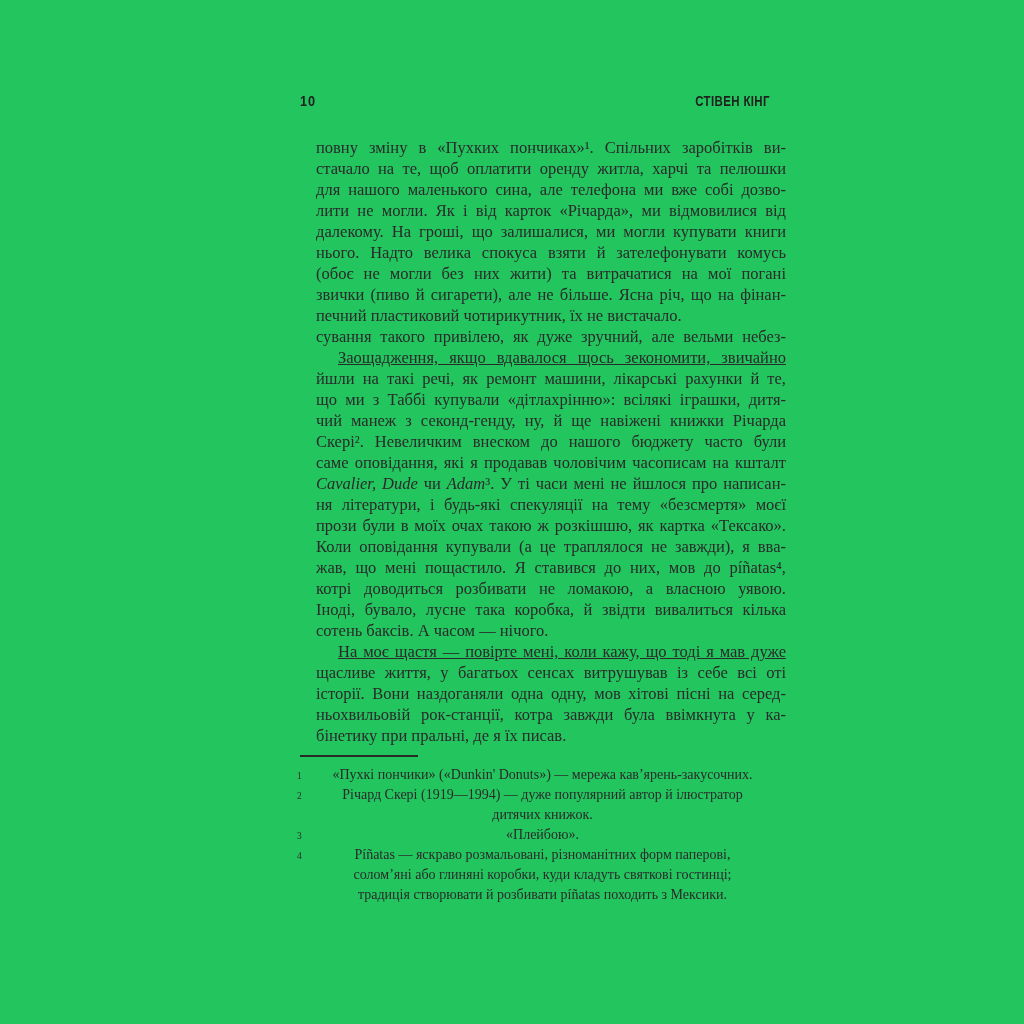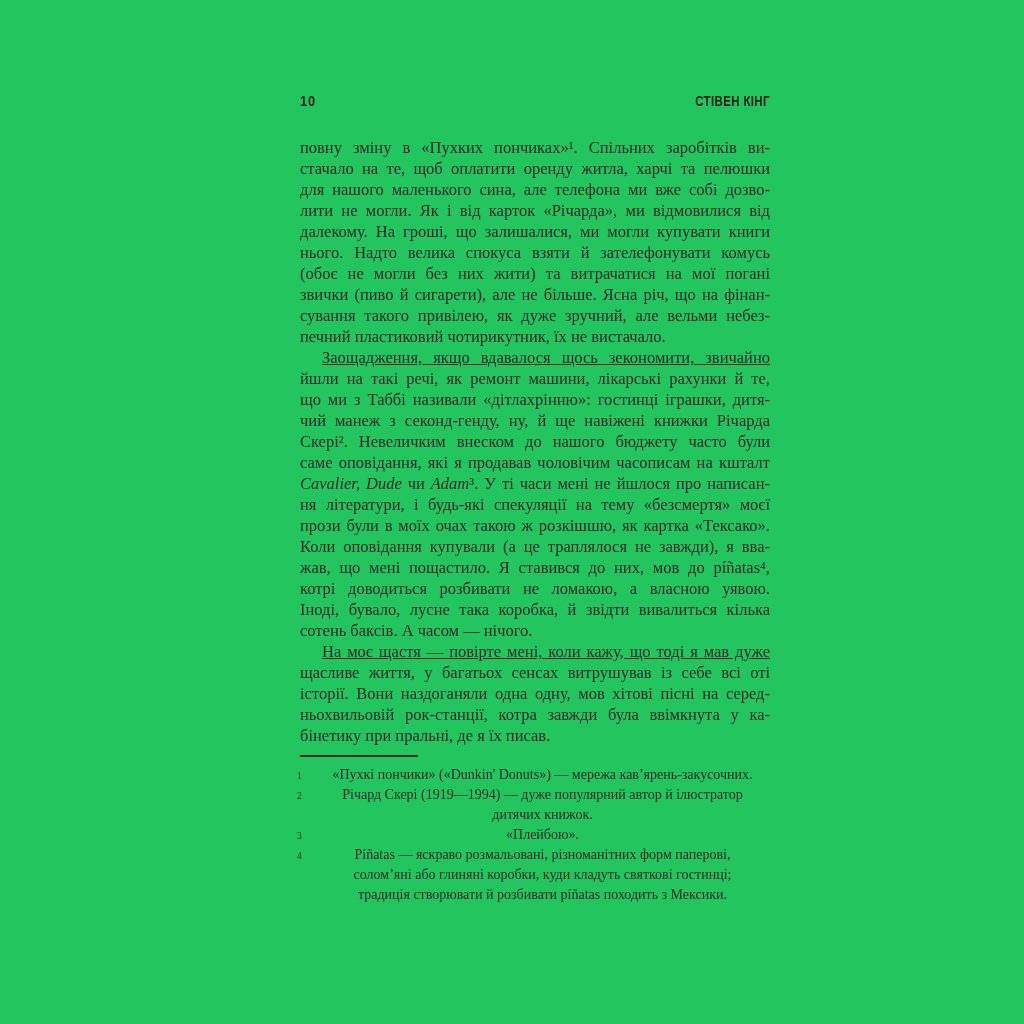--- a/index.html
+++ b/index.html
@@ -42,21 +42,21 @@
     font-family: "Liberation Sans", "DejaVu Sans", sans-serif;
     font-weight: 700;
     font-size: 15.5px;
     letter-spacing: 0.5px;
     transform: scaleX(0.74);
     transform-origin: right center;
     white-space: nowrap;
   }
   .body-text {
     position: absolute;
-    left: 300px;
+    left: 316px;
     top: 137px;
     width: 470px;
     color: #2a2a2a;
     font-size: 16.5px;
   }
   .line {
     height: 21px;
     line-height: 21px;
     overflow: hidden;
     white-space: nowrap;
@@ -117,27 +117,27 @@
   <div class="body-text">
       <div>
         <div class="line j">повну зміну в «Пухких пончиках»¹. Спільних заробітків ви-</div>
         <div class="line j">стачало на те, щоб оплатити оренду житла, харчі та пелюшки</div>
         <div class="line j">для нашого маленького сина, але телефона ми вже собі дозво-</div>
         <div class="line j">лити не могли. Як і від карток «Річарда», ми відмовилися від</div>
         <div class="line j">далекому. На гроші, що залишалися, ми могли купувати книги</div>
         <div class="line j">нього. Надто велика спокуса взяти й зателефонувати комусь</div>
         <div class="line j">(обоє не могли без них жити) та витрачатися на мої погані</div>
         <div class="line j">звички (пиво й сигарети), але не більше. Ясна річ, що на фінан-</div>
+        <div class="line">печний пластиковий чотирикутник, їх не вистачало.</div>
         <div class="line j">сування такого привілею, як дуже зручний, але вельми небез-</div>
-        <div class="line">печний пластиковий чотирикутник, їх не вистачало.</div>
       </div>
       <div>
         <div class="line j indent">Заощадження, якщо вдавалося щось зекономити, звичайно</div>
         <div class="line j">йшли на такі речі, як ремонт машини, лікарські рахунки й те,</div>
-        <div class="line j">що ми з Таббі називали «дітлахрінню»: гостинці іграшки, дитя-</div>
+        <div class="line j">що ми з Таббі купували «дітлахрінню»: всілякі іграшки, дитя-</div>
         <div class="line j">чий манеж з секонд-генду, ну, й ще навіжені книжки Річарда</div>
         <div class="line j">Скері². Невеличким внеском до нашого бюджету часто були</div>
         <div class="line j">саме оповідання, які я продавав чоловічим часописам на кшталт</div>
         <div class="line j"><i>Cavalier, Dude</i> чи <i>Adam</i>³. У ті часи мені не йшлося про написан-</div>
         <div class="line j">ня літератури, і будь-які спекуляції на тему «безсмертя» моєї</div>
         <div class="line j">прози були в моїх очах такою ж розкішшю, як картка «Тексако».</div>
         <div class="line j">Коли оповідання купували (а це траплялося не завжди), я вва-</div>
         <div class="line j">жав, що мені пощастило. Я ставився до них, мов до píñatas⁴,</div>
         <div class="line j">котрі доводиться розбивати не ломакою, а власною уявою.</div>
         <div class="line j">Іноді, бувало, лусне така коробка, й звідти вивалиться кілька</div>

